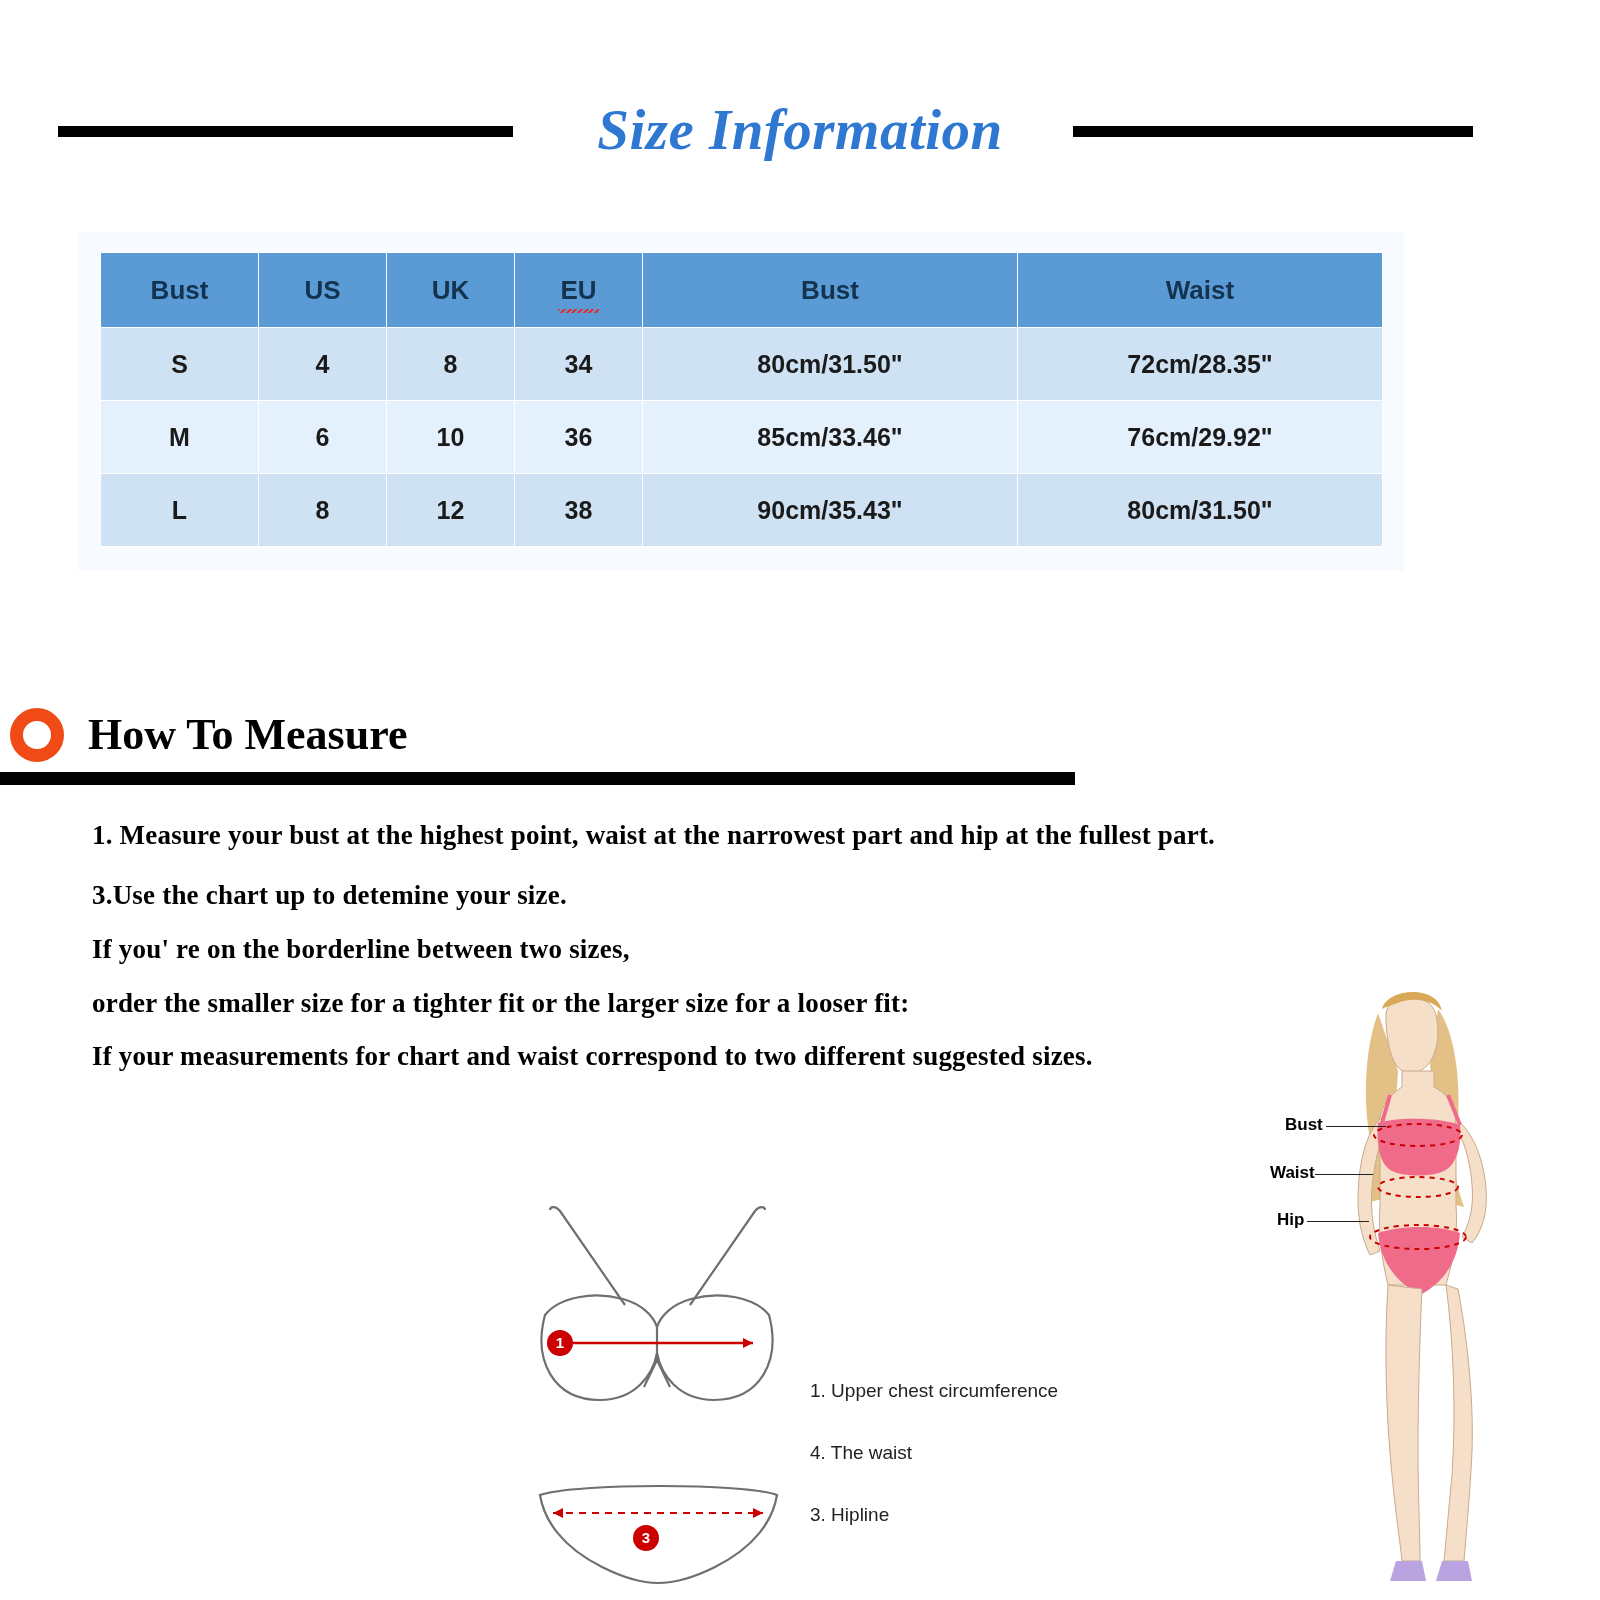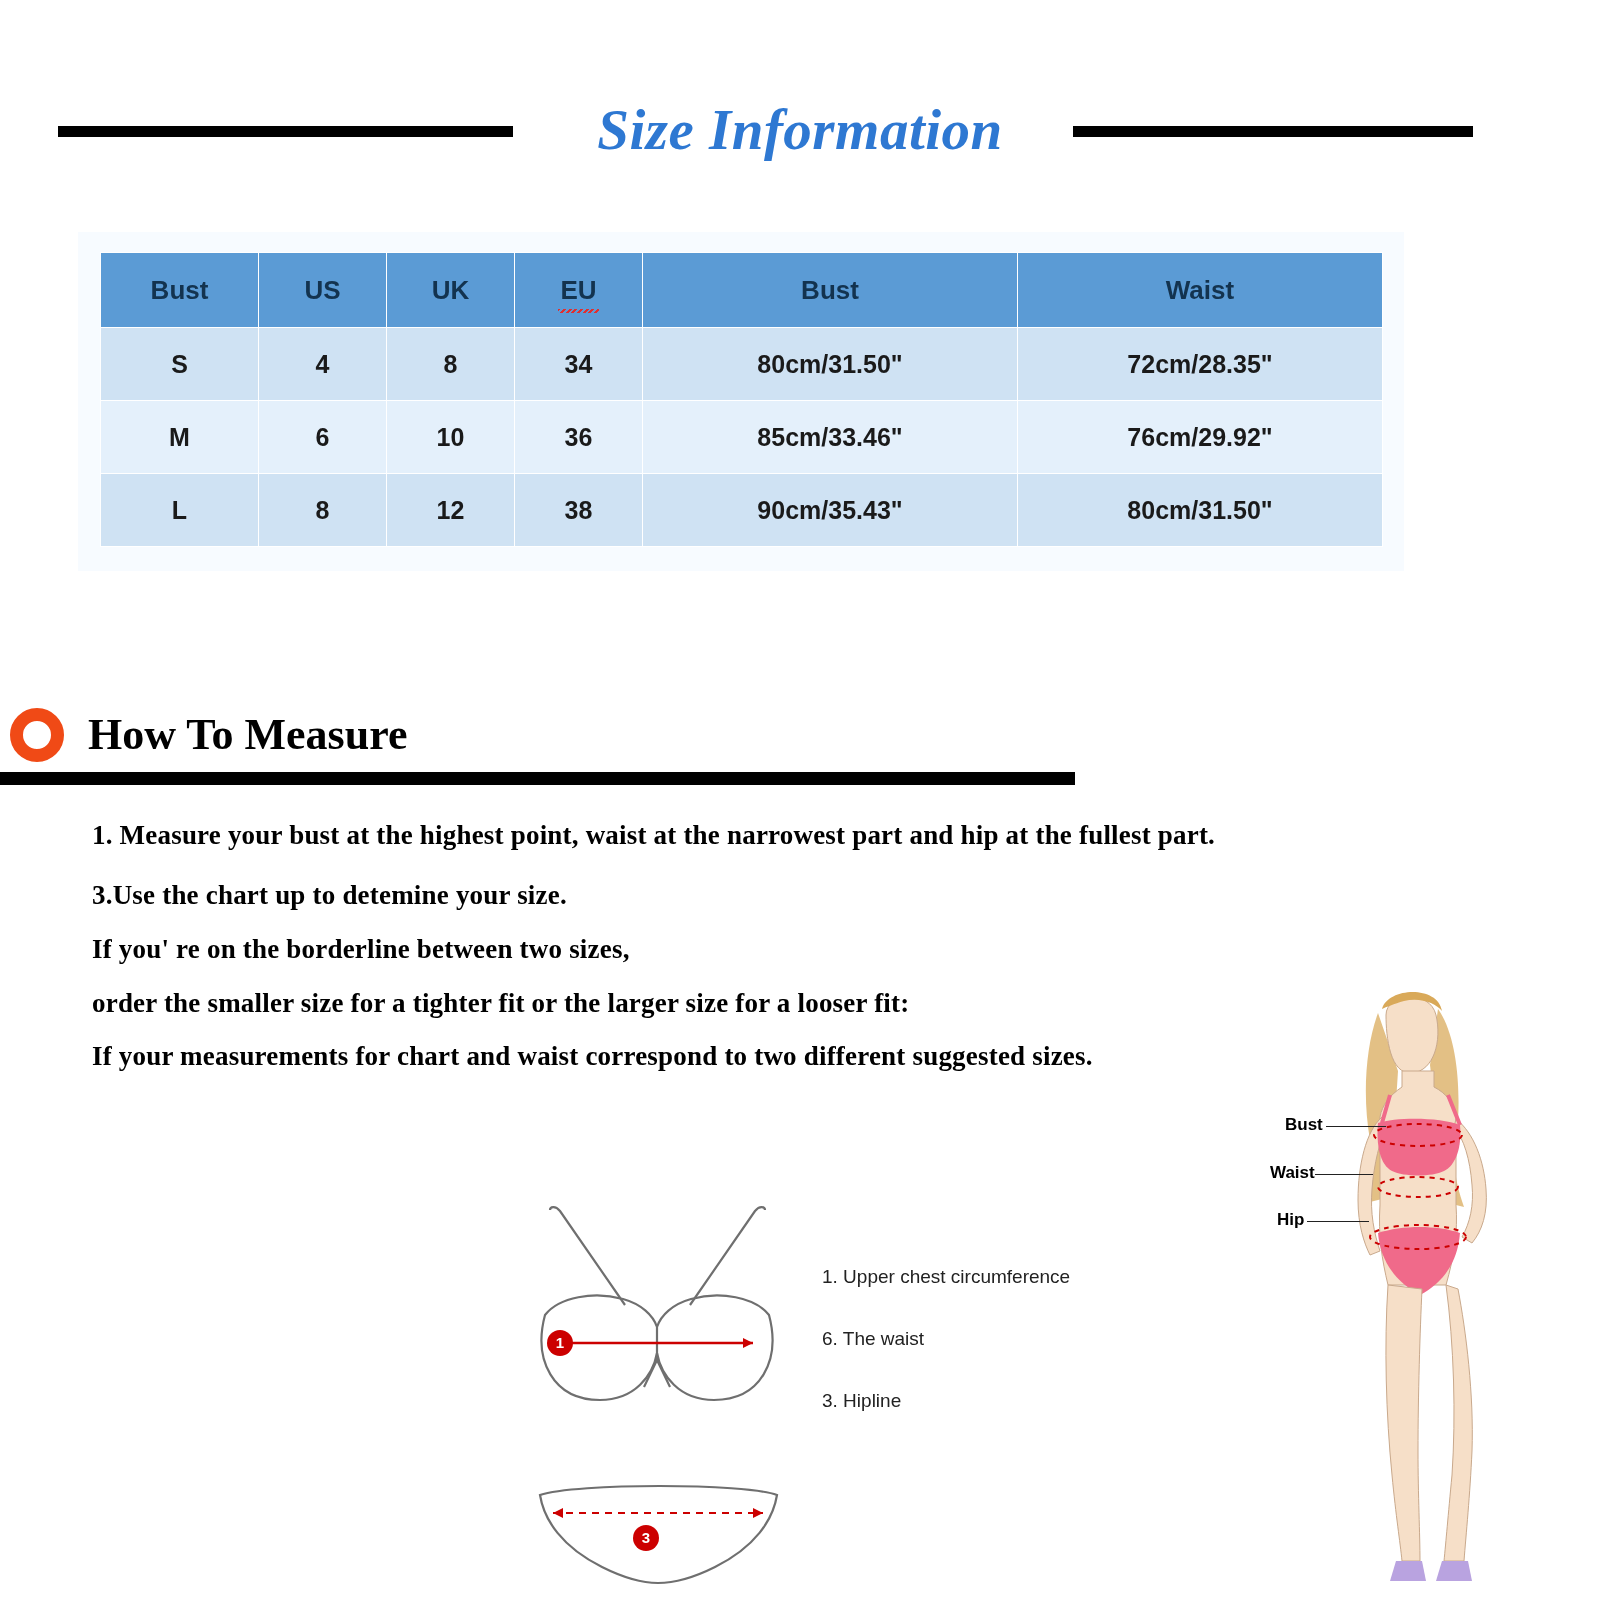--- a/index.html
+++ b/index.html
@@ -174,23 +174,22 @@
   .diagram {
     position: absolute;
     left: 505px;
     top: 1195px;
     width: 560px;
     height: 400px;
   }
   .diagram-labels {
     position: absolute;
     left: 810px;
-    top: 1266px;
+    top: 1380px;
     width: 330px;
-    margin-left: 12px;
   }
   .diagram-labels div {
     font-family: "Liberation Sans", sans-serif;
     font-size: 19px;
     color: #222222;
     margin-bottom: 40px;
   }
   .badge {
     position: absolute;
     width: 26px;
@@ -327,21 +326,21 @@
     <line x1="48" y1="318" x2="258" y2="318" stroke="#cc0000" stroke-width="2.2" stroke-dasharray="7 6"></line>
     <polygon points="258,318 248,313 248,323" fill="#cc0000"></polygon>
     <polygon points="48,318 58,313 58,323" fill="#cc0000"></polygon>
   </svg>
   <div class="badge" style="left:42px; top:135px;">1</div>
   <div class="badge" style="left:128px; top:330px;">3</div>
 </div>
 
 <div class="diagram-labels">
   <div>1. Upper chest circumference</div>
-  <div>6. The waist</div>
+  <div>4. The waist</div>
   <div>3. Hipline</div>
 </div>
 
 <div class="model">
   <svg width="330" height="625" viewBox="0 0 330 625">
 
     <path d="M108 38 C96 70 92 120 100 165 C104 190 100 210 96 228 L120 222
              C122 180 126 130 128 96 Z" fill="#e0b978" opacity="0.9"></path>
     <path d="M168 34 C188 62 192 120 186 168 C182 196 188 214 194 232 L170 226
              C168 180 164 120 160 90 Z" fill="#e0b978" opacity="0.9"></path>

